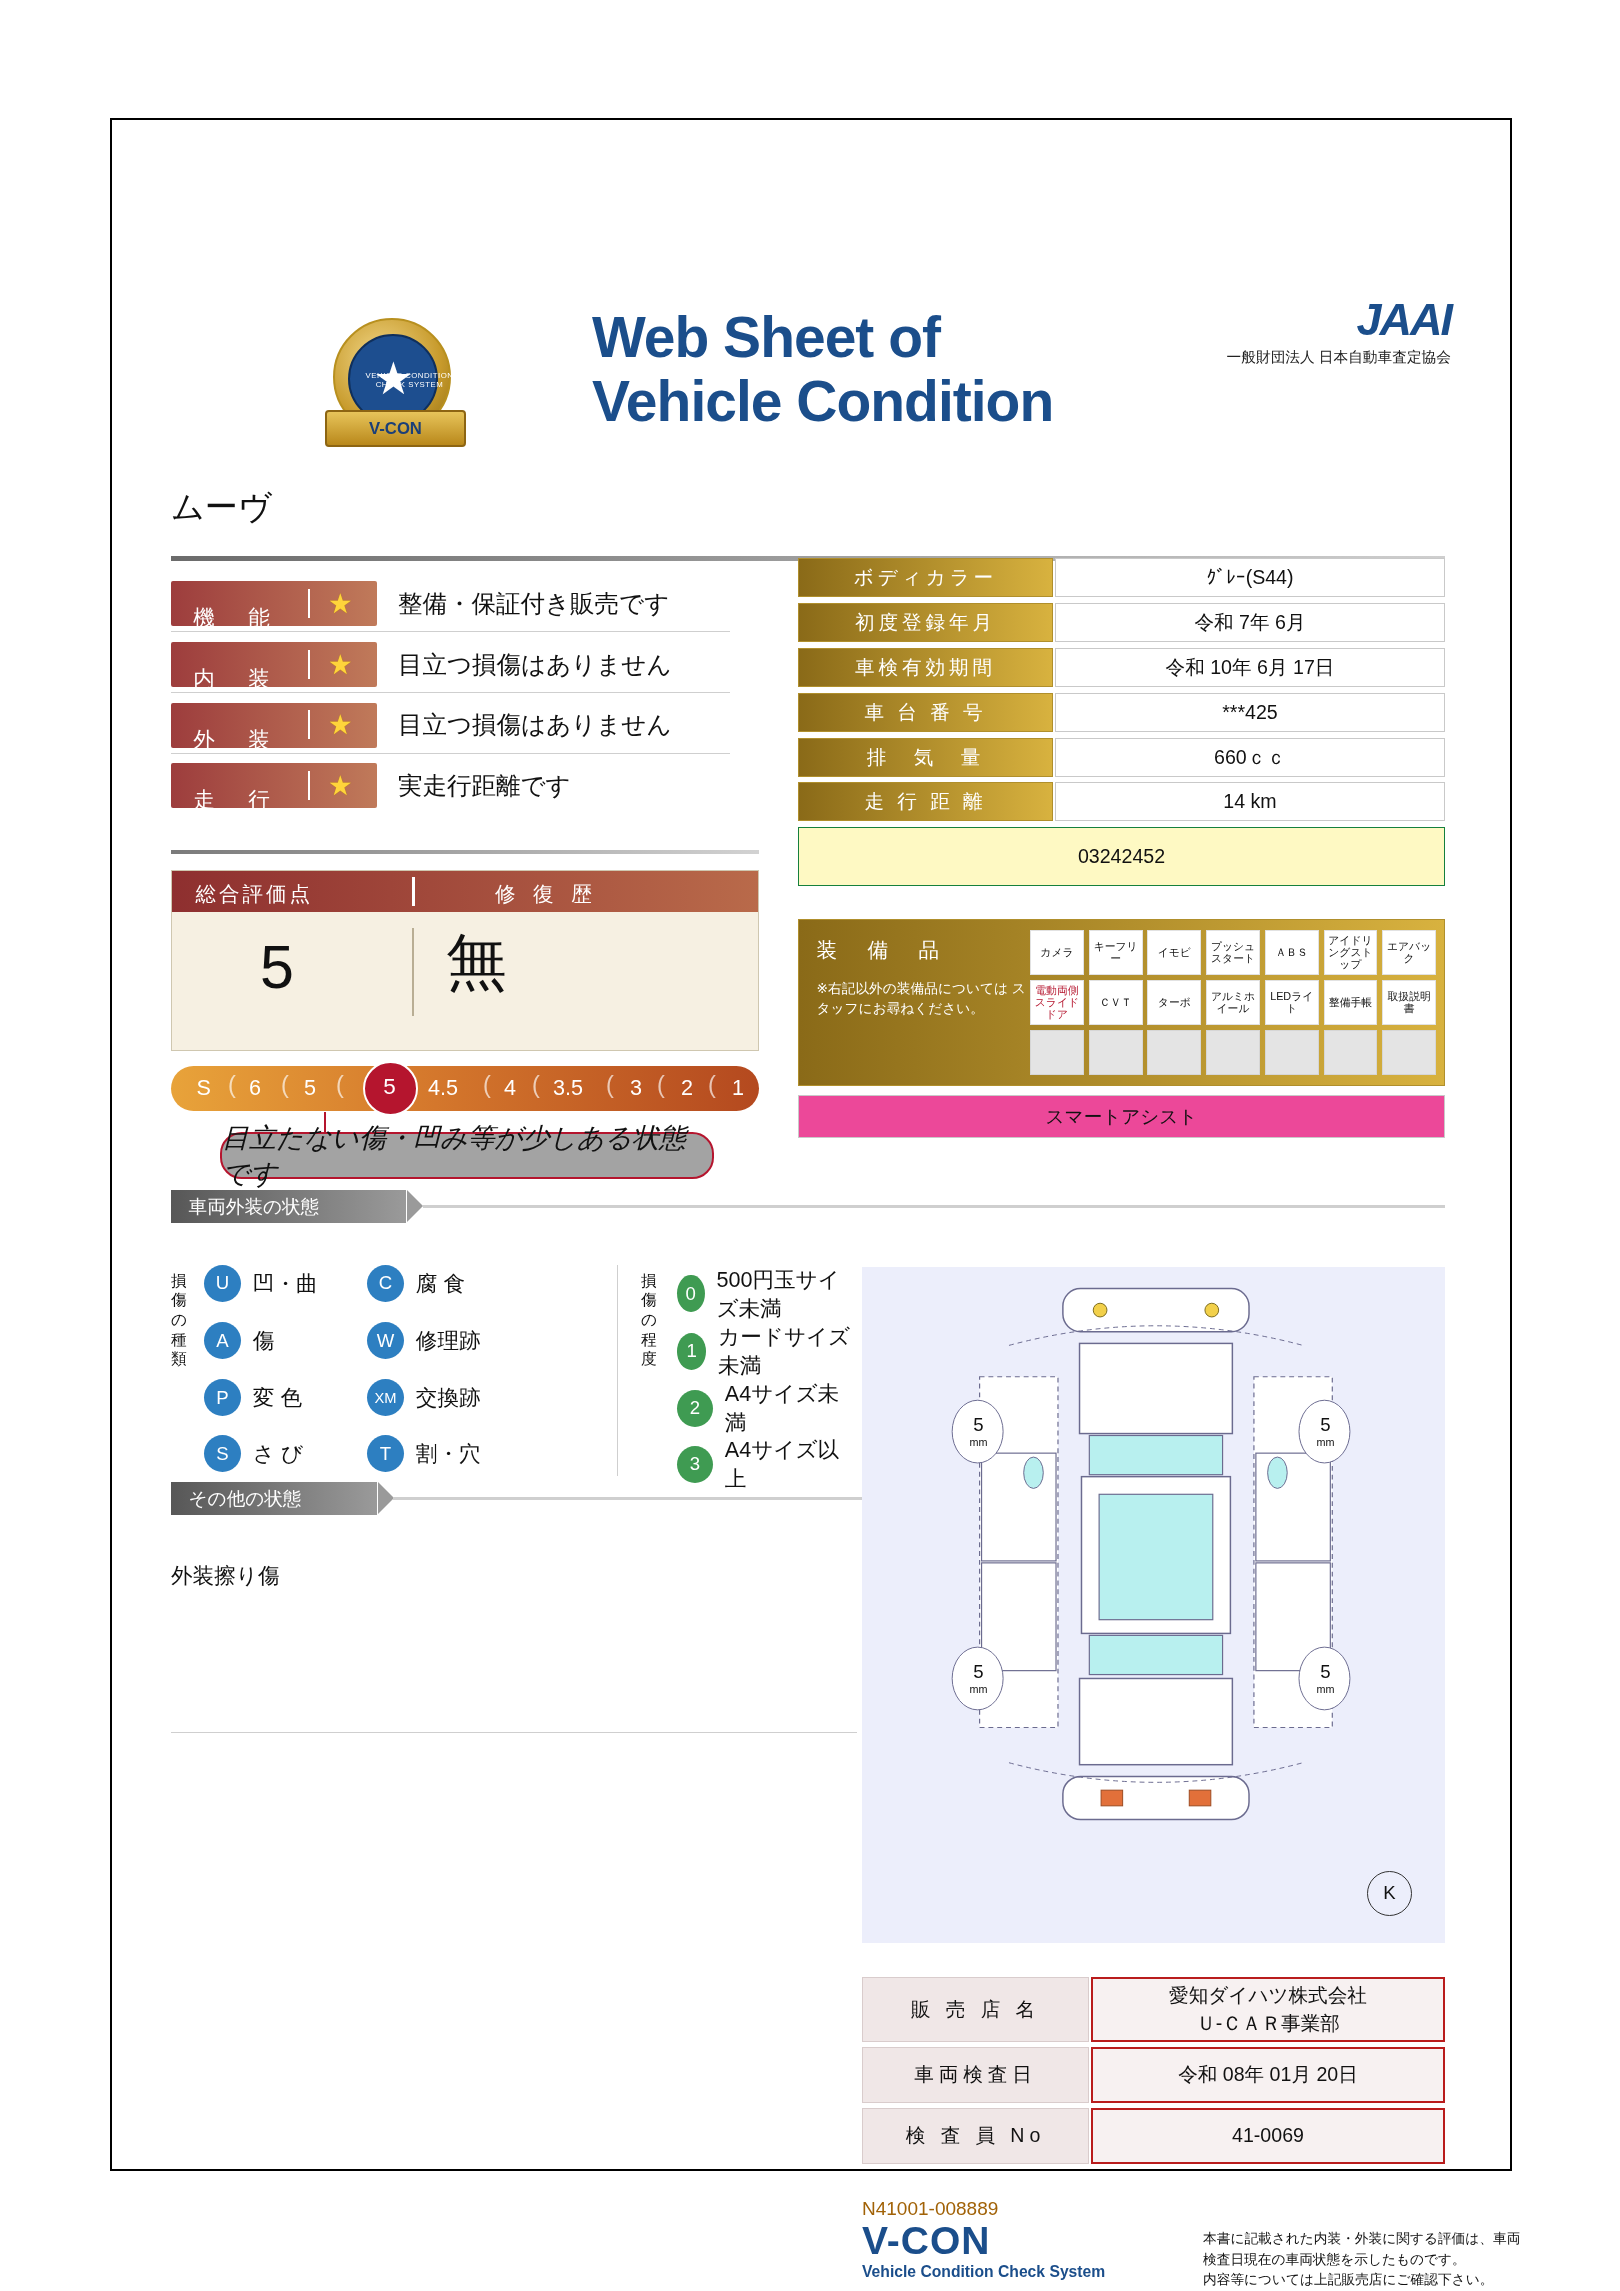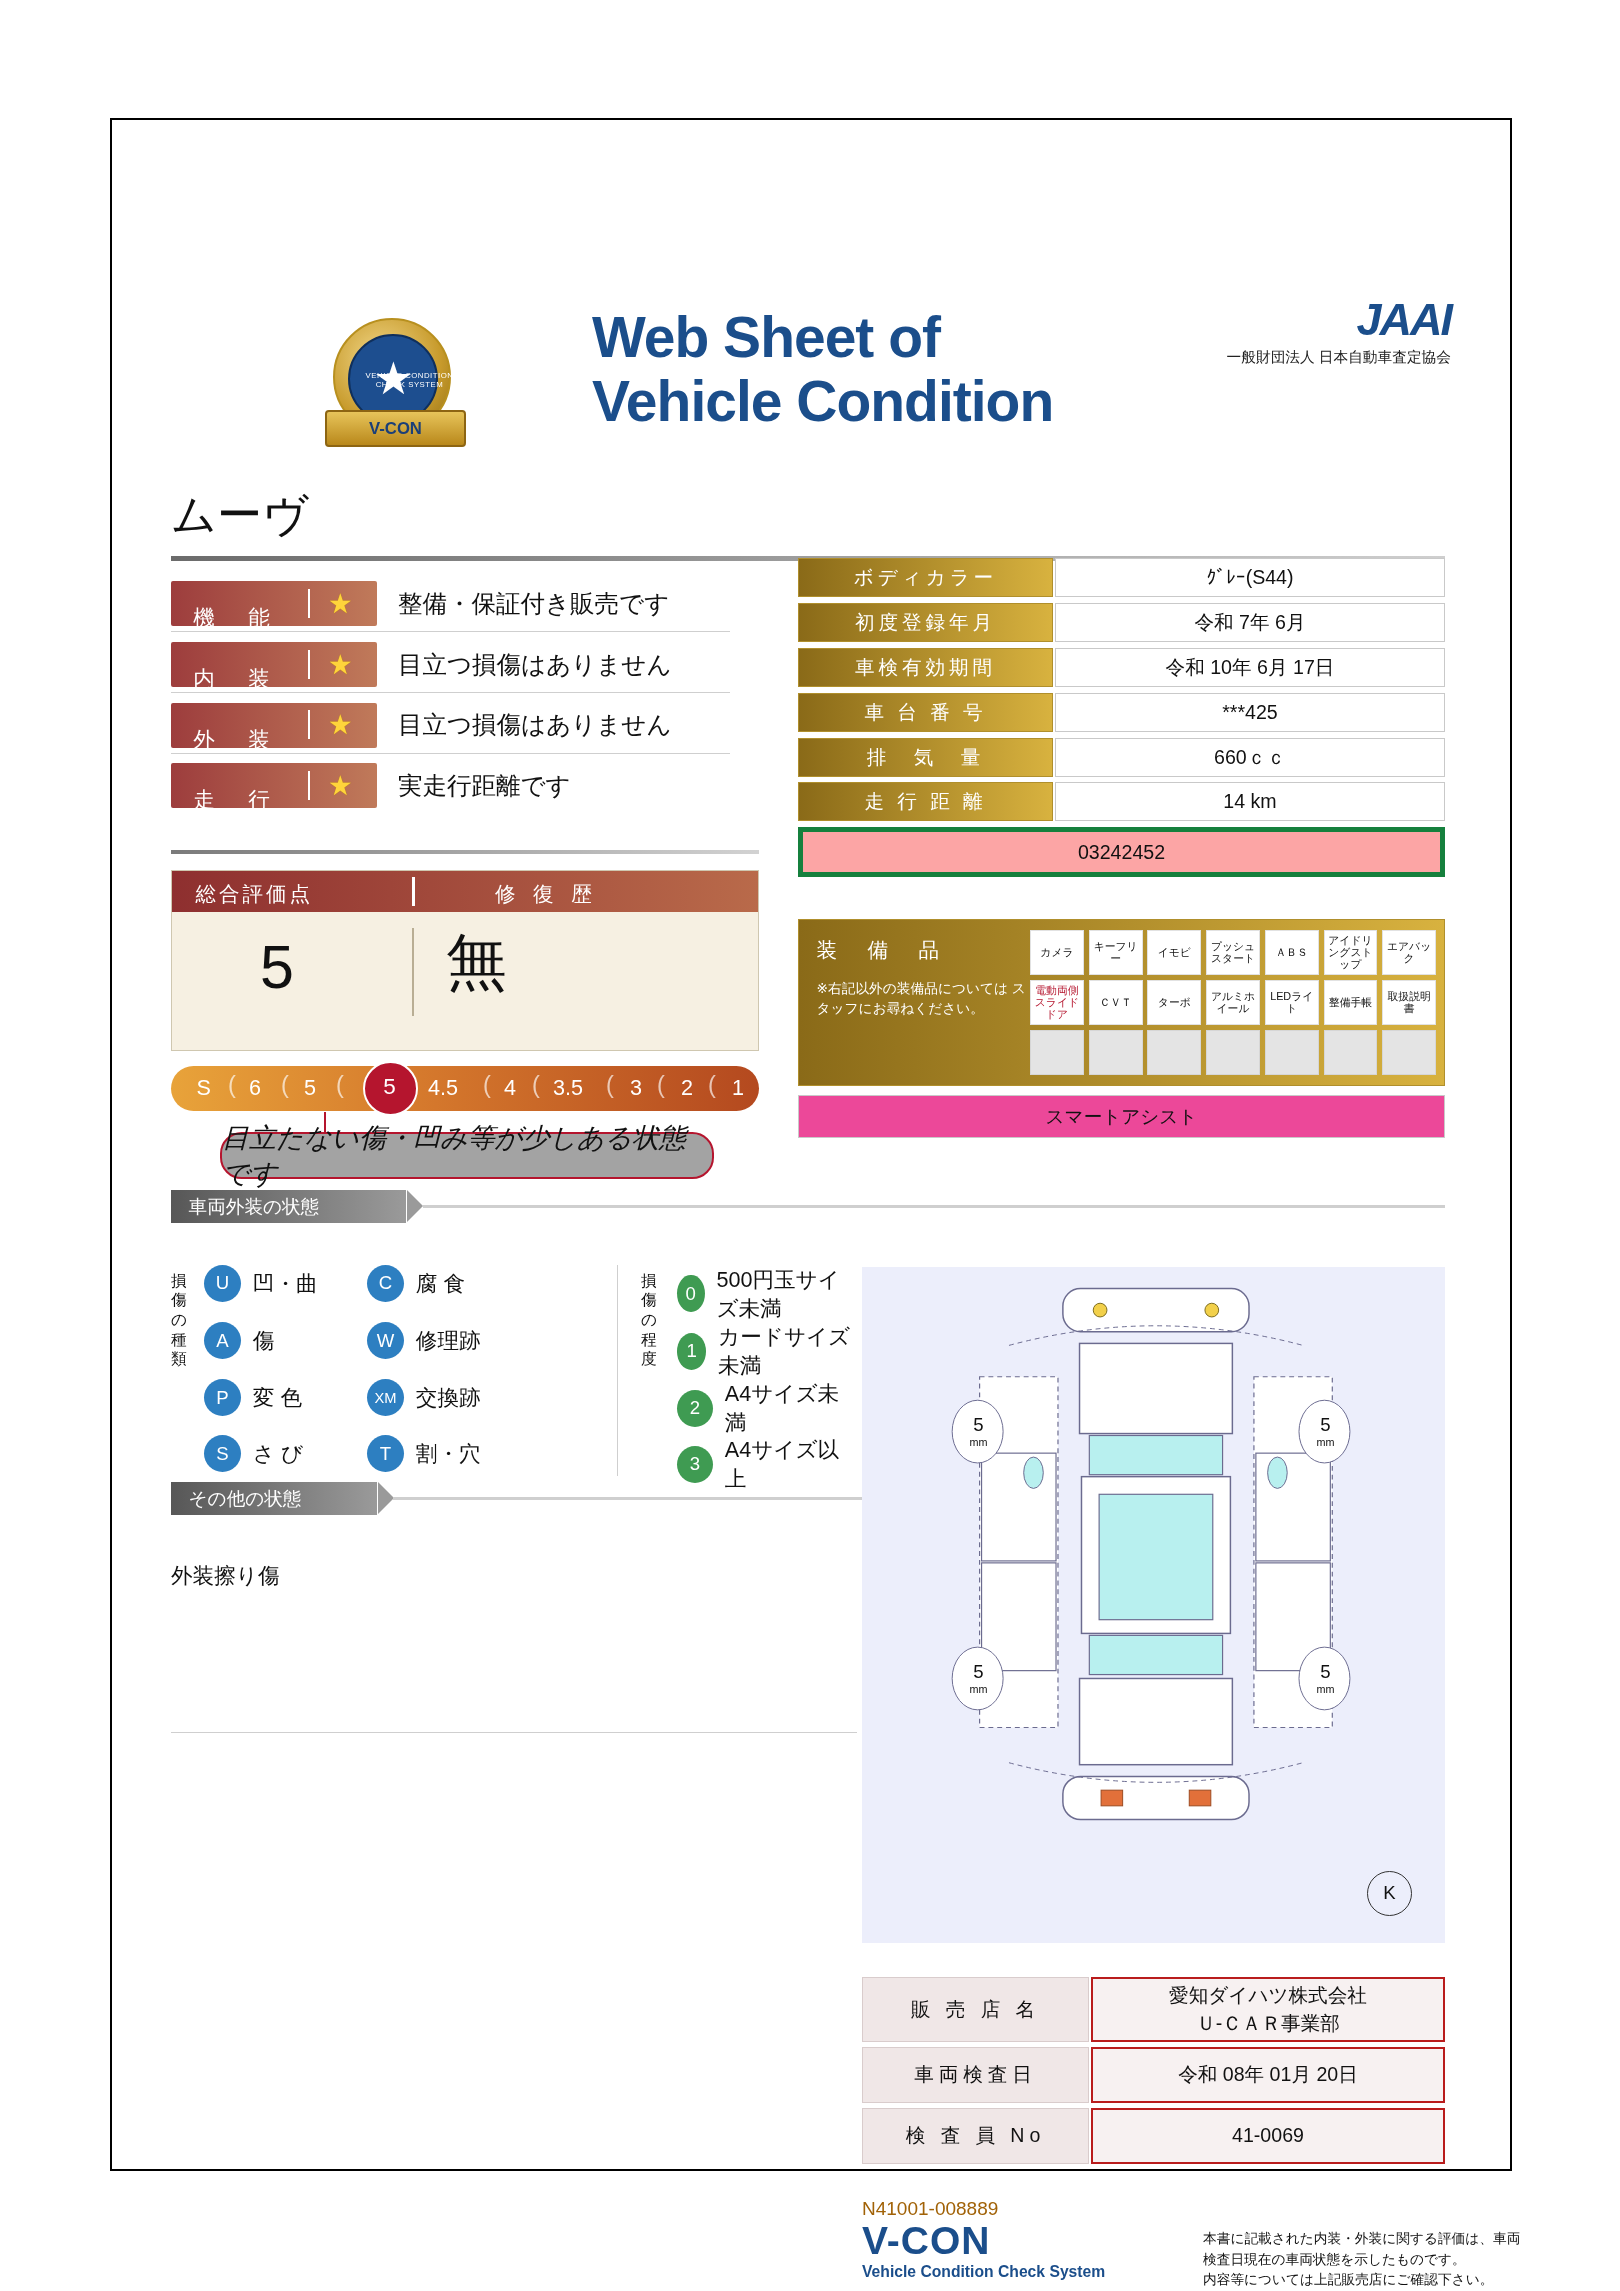--- a/index.html
+++ b/index.html
@@ -10,21 +10,21 @@
   .badge-circle{position:absolute;left:9.8px;top:2px;width:118px;height:118px;border-radius:50%;background:radial-gradient(circle at 40% 35%,#f3d98b,#c79a2b 60%,#8c6a15);border:2.9px solid #b8901f;box-sizing:border-box;}
   .badge-inner{position:absolute;left:13.7px;top:13.7px;width:90px;height:90px;border-radius:50%;background:#1d4e8f;border:2px solid #0f2f5c;box-sizing:border-box;}
   .badge-star{position:absolute;left:50%;top:50%;transform:translate(-50%,-52%);color:#fff;font-size:45px;line-height:1;}
   .badge-txt{position:absolute;left:0;top:35px;width:118px;text-align:center;color:#fff;font-size:7.8px;letter-spacing:0.5px;}
   .badge-ribbon{position:absolute;left:2px;top:94px;width:137px;height:33px;background:linear-gradient(#e7c45a,#b9881b);border:2px solid #8d6512;border-radius:3.9px;color:#123;display:flex;align-items:center;justify-content:center;font-weight:bold;font-size:16.7px;color:#1b3f78;}
   .title{position:absolute;left:480px;top:186px;color:#1b4e8b;font-weight:bold;font-size:57px;line-height:1.12;letter-spacing:-1px;}
   .jaai{position:absolute;right:59px;top:174px;text-align:right;}
   .jaai-logo{color:#1b4e8b;font-weight:bold;font-style:italic;font-size:45px;letter-spacing:-2px;}
   .jaai-sub{color:#222;font-size:14.7px;margin-top:2px;}
 
-  .carname{position:absolute;left:59px;top:365px;font-size:45px;color:#111;}
+  .carname{position:absolute;left:59px;top:365px;font-size:33px;color:#111;}
   .rule{position:absolute;left:59px;top:436px;width:1274px;height:4.9px;background:linear-gradient(90deg,#6b6b6b,#cfcfcf);}
 
   
   .lcol{position:absolute;left:59px;top:461px;width:588px;}
   .rowline{position:relative;height:52px;margin-bottom:8.8px;}
   .lbl{position:absolute;left:0;top:0;width:206px;height:45px;background:linear-gradient(90deg,#9d3d3d,#c07a5a);border-radius:2px;display:flex;align-items:center;}
   .lbl span.t{display:block;width:127px;text-align:center;color:#fff;font-size:21.6px;letter-spacing:5.9px;margin-top:28px;}
   .lbl .bar{position:absolute;left:137px;top:7.8px;width:2px;height:29px;background:#fff;}
   .star{position:absolute;left:157px;top:8.8px;color:#ffd43b;font-size:27.4px;line-height:1;text-shadow:0 0 1px #b98b00;}
   .rowtxt{position:absolute;left:227px;top:5.9px;font-size:24.5px;color:#111;}
@@ -49,21 +49,21 @@
   .gsel span{position:absolute;left:0;top:10.8px;width:49px;text-align:center;color:#fff;font-size:22.5px;}
   .callout{position:absolute;left:108px;top:1012px;width:490px;height:43px;border:2px solid #b5152e;border-radius:21.6px;display:flex;align-items:center;justify-content:center;font-size:27px;color:#111;background:#a3a3a3;font-style:italic;}
   .calloutpin{position:absolute;left:212px;top:992px;width:2px;height:21.6px;background:#b5152e;}
 
   
   .rcol{position:absolute;left:686px;top:438px;width:647px;}
   .sp{position:relative;height:39px;margin-bottom:5.9px;}
   .sp .k{position:absolute;left:0;top:0;width:255px;height:39px;background:linear-gradient(90deg,#8a6a18,#d8b23f);border:1px solid #b08f2c;box-sizing:border-box;display:flex;align-items:center;}
   .sp .k span{display:block;width:100%;text-align:center;color:#fff;font-size:19.6px;letter-spacing:3.9px;}
   .sp .v{position:absolute;left:257px;top:0;right:0;height:39px;border:1px solid #c9c9c9;box-sizing:border-box;background:#fff;display:flex;align-items:center;justify-content:center;font-size:19.6px;color:#111;}
-  .spwide{position:relative;height:50px;margin-bottom:7.8px;border:5px solid #15803d;box-sizing:border-box;display:flex;align-items:center;justify-content:center;font-size:19.6px;color:#111;background:#fca5a5;}
+  .spwide{position:relative;height:59px;margin-bottom:7.8px;border:1px solid #15803d;box-sizing:border-box;display:flex;align-items:center;justify-content:center;font-size:19.6px;color:#111;background:#fef9c3;}
 
   .eqbox{position:absolute;left:686px;top:799px;width:647px;height:167px;background:linear-gradient(90deg,#8a6a18,#d8b23f);border:1px solid #b08f2c;box-sizing:border-box;}
   .eqtitle{position:absolute;left:17.6px;top:15.7px;color:#fff;font-size:20.6px;letter-spacing:4.9px;}
   .eqnote{position:absolute;left:17.6px;top:59px;width:211px;color:#fff;font-size:13.7px;line-height:1.45;}
   .eqgrid{position:absolute;left:231px;top:9.8px;width:406px;}
   .eqrow{display:flex;gap:4.9px;margin-bottom:4.9px;}
   .eqc{width:61px;height:45px;background:#fff;border:1px solid #e2e2e2;box-sizing:border-box;display:flex;align-items:center;justify-content:center;text-align:center;font-size:10.8px;line-height:1.12;color:#111;padding:1px;}
   .eqc.red{color:#b5152e;}
   .eqc.empty{background:#e4e4e4;border-color:#d6d6d6;}
   .eqfoot{position:absolute;left:686px;top:975px;width:647px;height:43px;border:1px solid #c9c9c9;box-sizing:border-box;background:#ec4899;display:flex;align-items:center;justify-content:center;font-size:18.6px;color:#111;}

